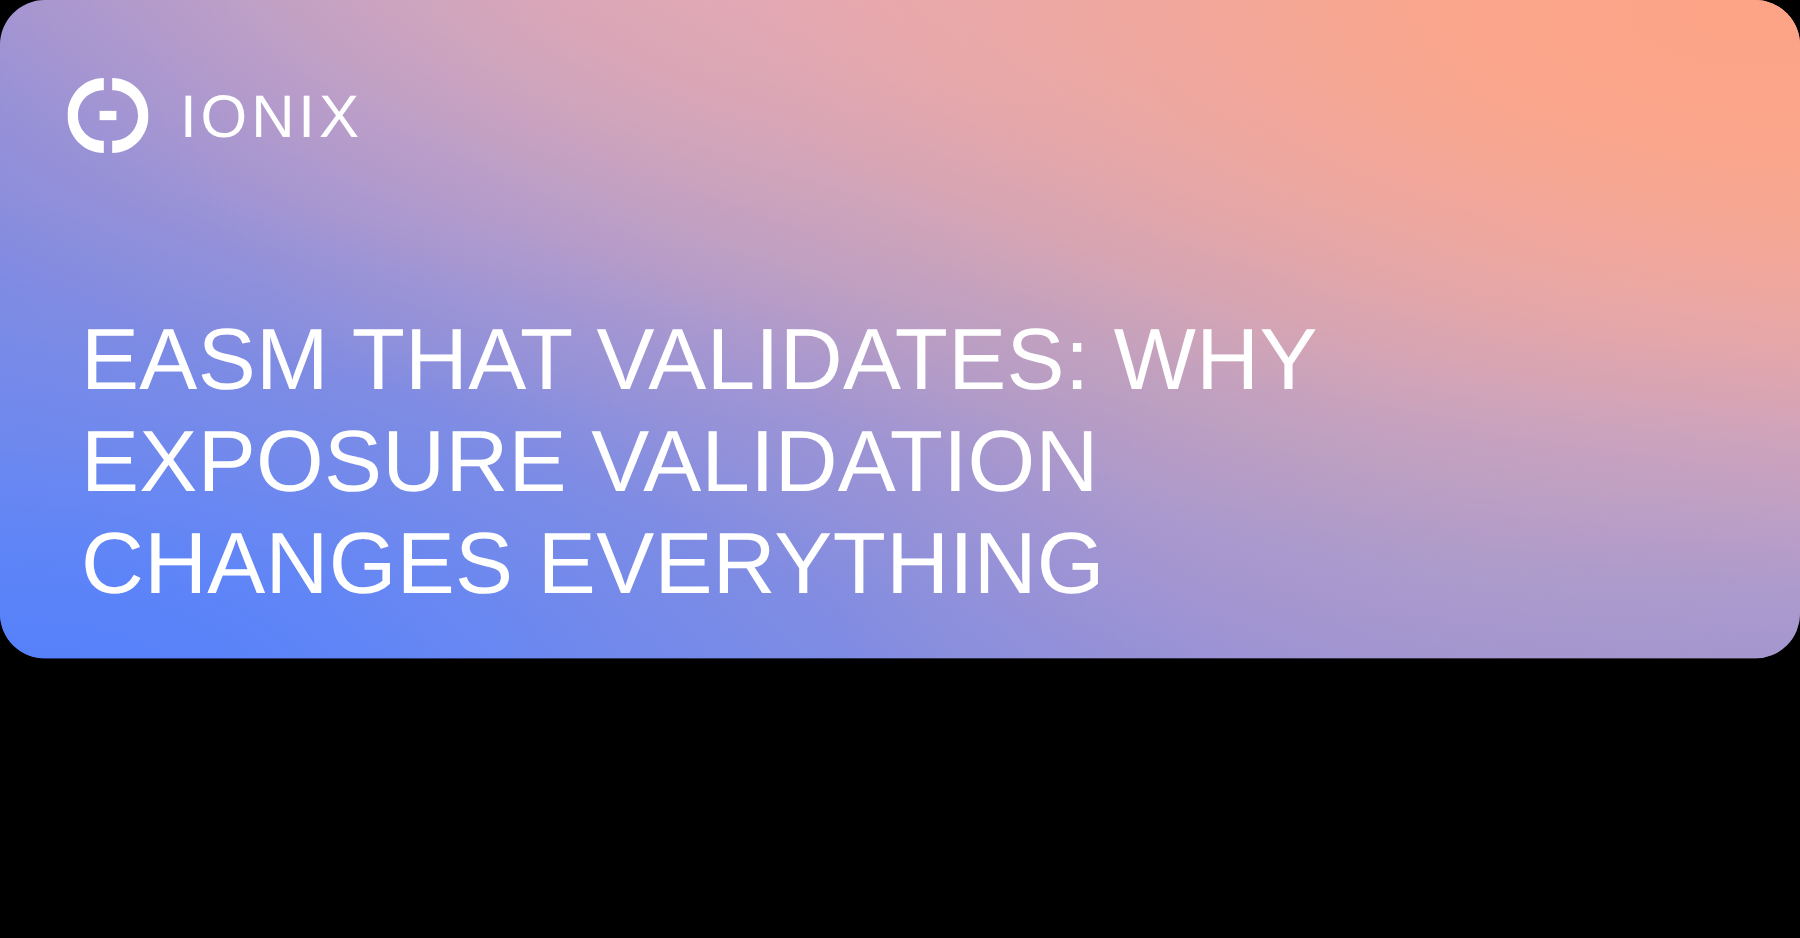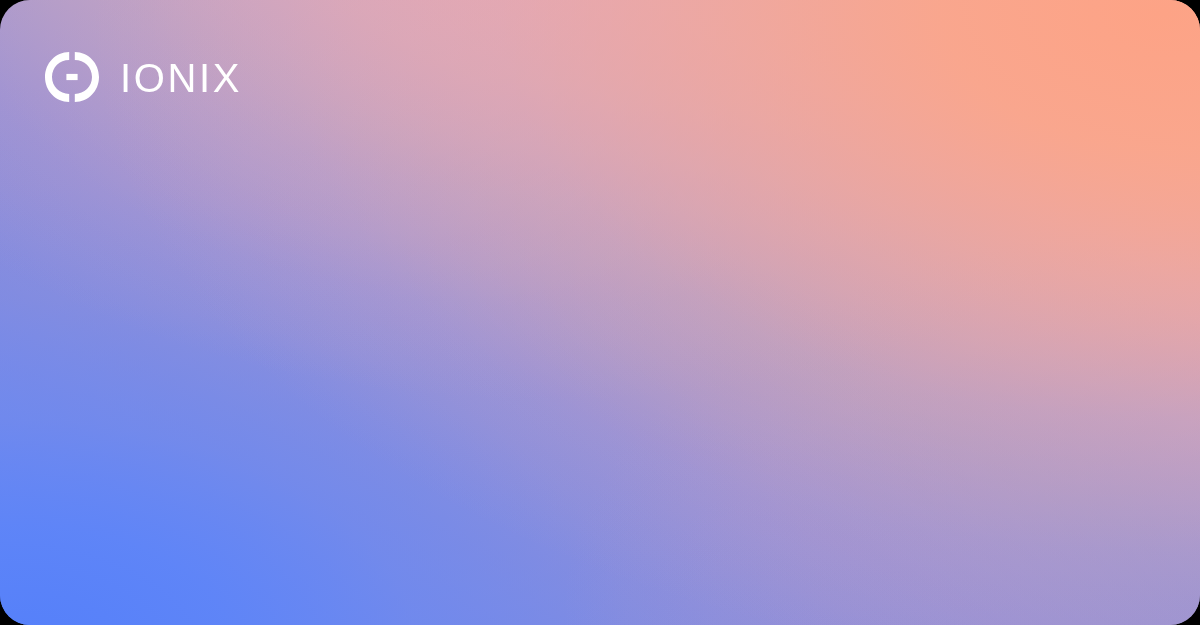--- a/index.html
+++ b/index.html
@@ -13,21 +13,21 @@
   }
 
   body {
     font-family: "Liberation Sans", sans-serif;
     -webkit-font-smoothing: antialiased;
   }
 
   #card {
     position: relative;
     width: 1200px;
-    height: 625px;
+    height: 439px;
     border-radius: 30px;
     overflow: hidden;
     isolation: isolate;
   }
 
   
   .bg-layer {
     position: absolute;
     inset: 0;
     pointer-events: none;
@@ -158,15 +158,18 @@
 
         <path d="M24.2 0 L24.2 8.1 C14.6 8.1 7.0 15.3 7.0 25.0 C7.0 34.7 14.6 41.9 24.2 41.9 L24.2 50 C10.5 50 0 38.6 0 25.0 C0 11.4 10.5 0 24.2 0 Z" fill="#ffffff"></path>
 
         <path d="M29.8 0 L29.8 8.1 C39.4 8.1 47.0 15.3 47.0 25.0 C47.0 34.7 39.4 41.9 29.8 41.9 L29.8 50 C43.5 50 54 38.6 54 25.0 C54 11.4 43.5 0 29.8 0 Z" fill="#ffffff"></path>
 
         <rect x="21.4" y="21.9" width="11.2" height="6.2" fill="#ffffff"></rect>
       </svg>
       <span class="logo-wordmark">IONIX</span>
     </div>
 
+    <h1 class="headline">EASM THAT VALIDATES: WHY
+EXPOSURE VALIDATION
+CHANGES EVERYTHING</h1>
 
   </div>
 </div>
 
 </body></html>

